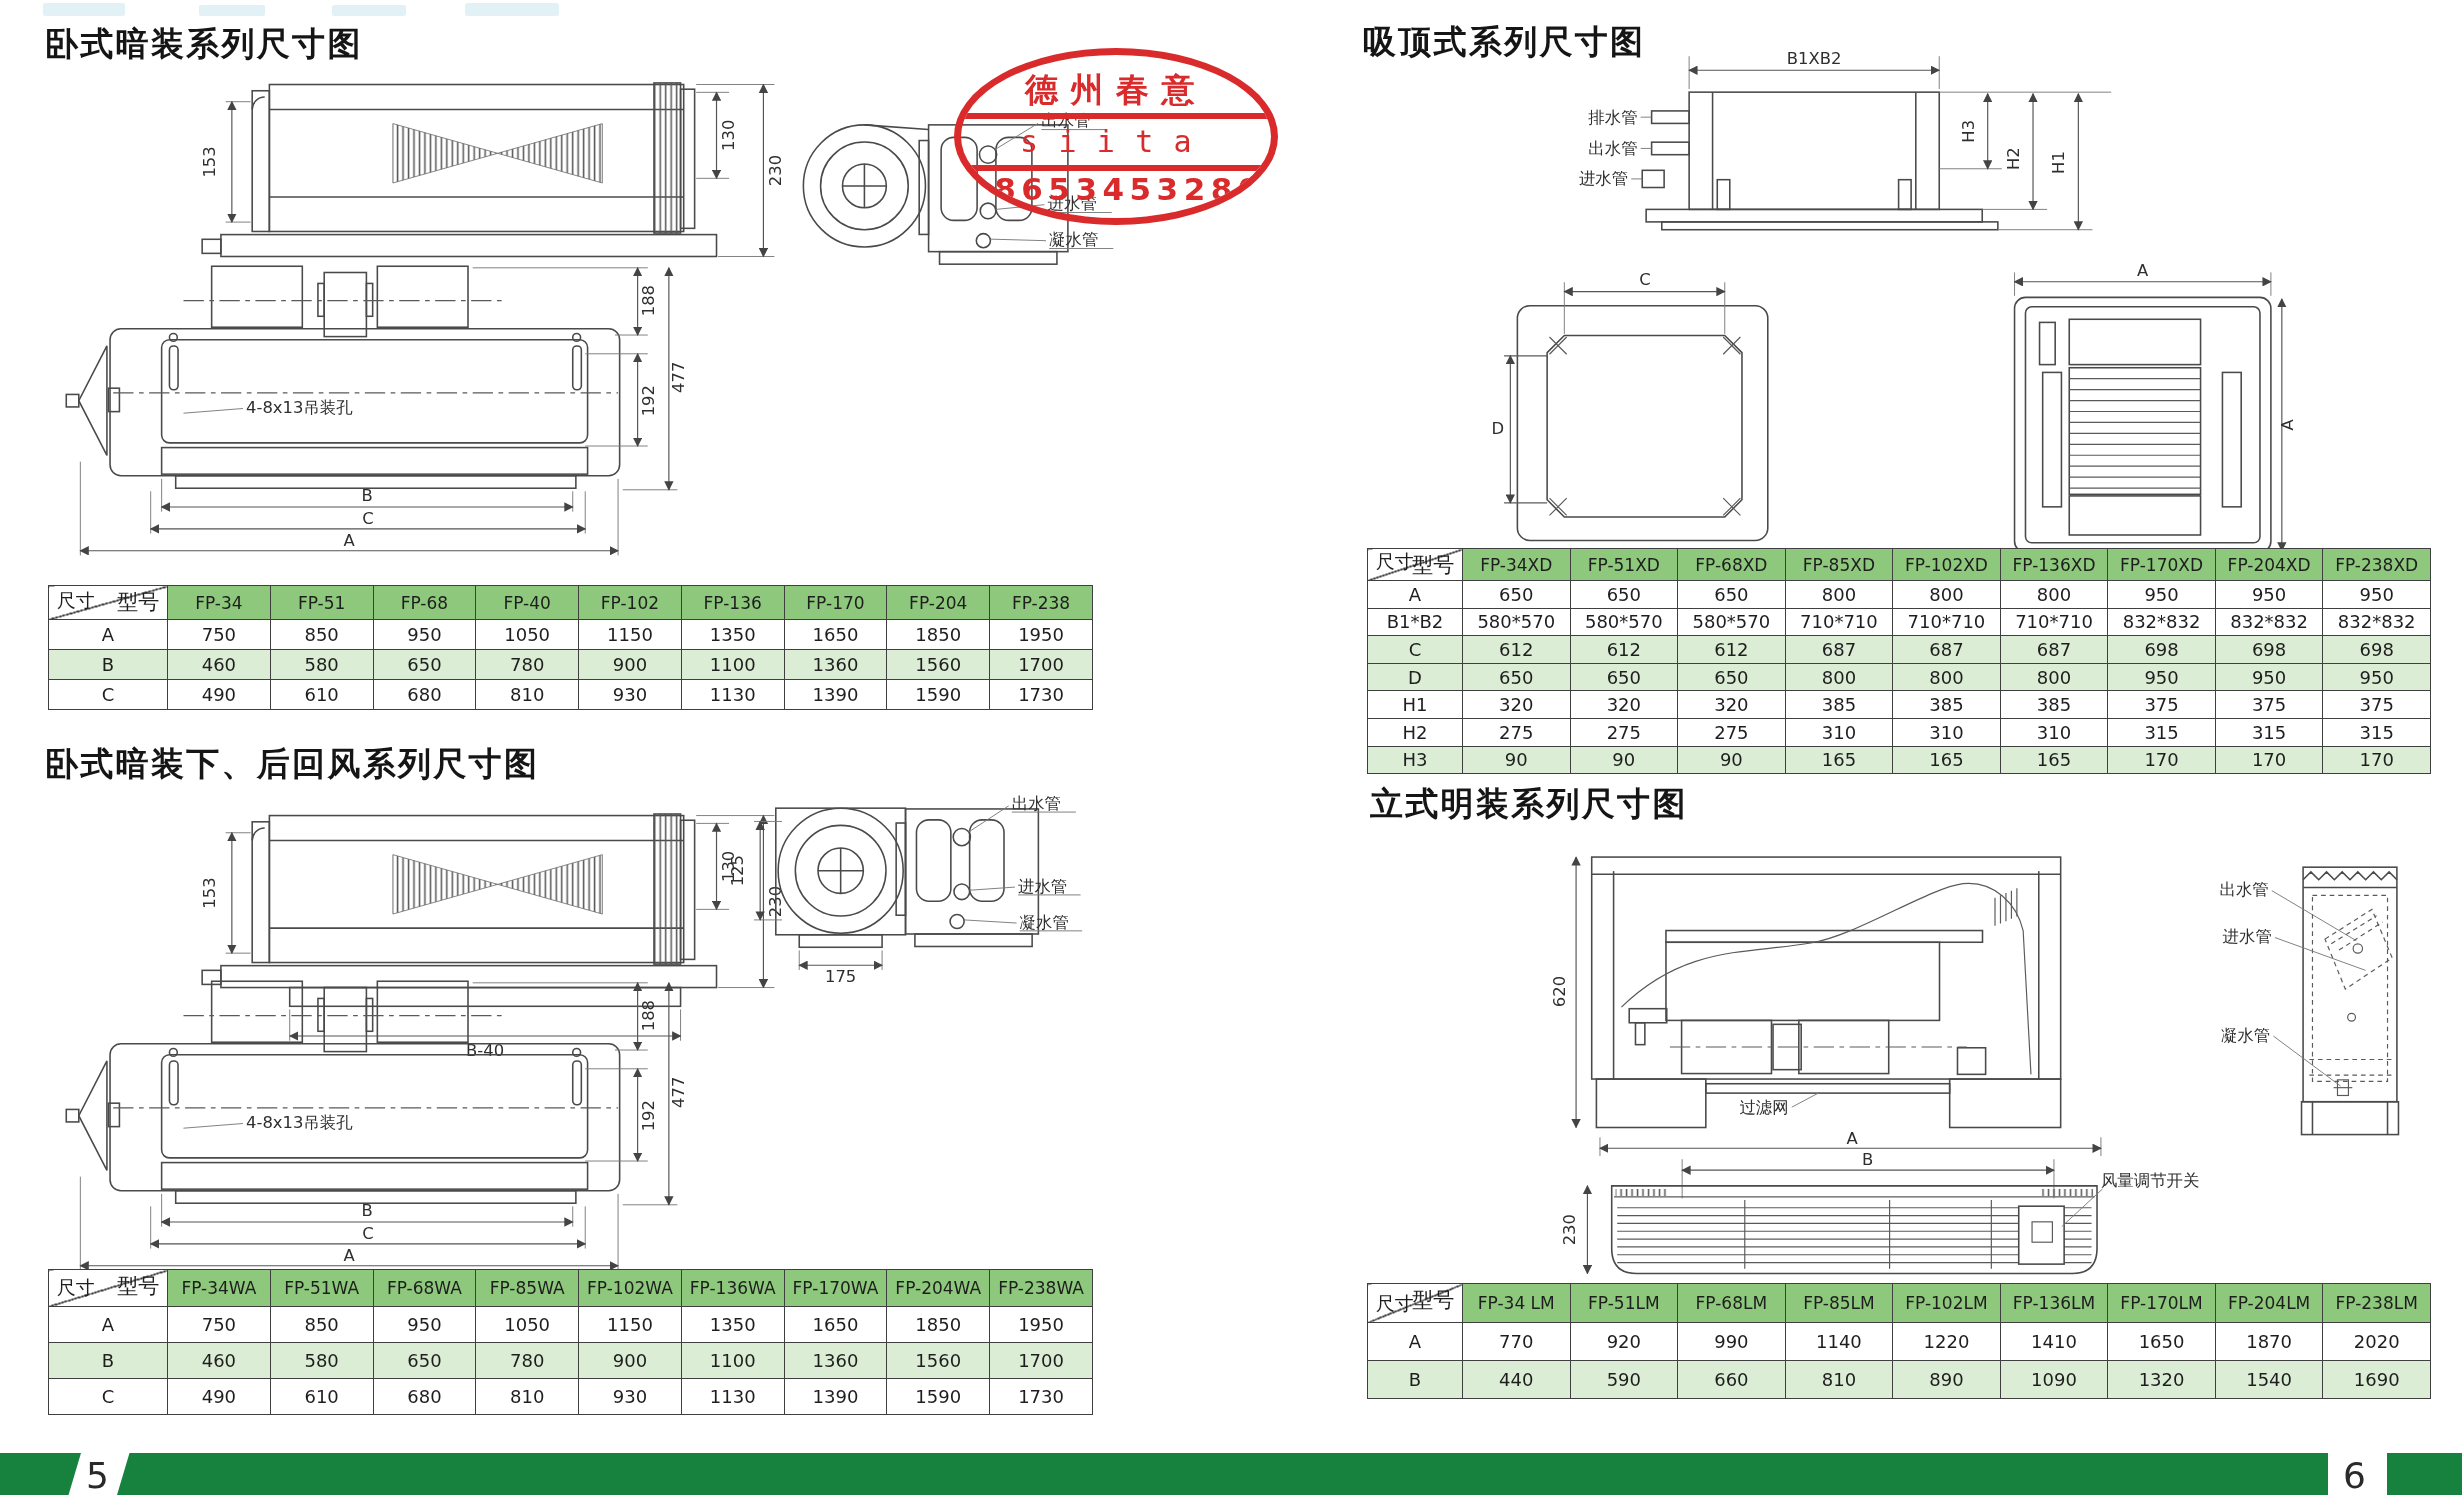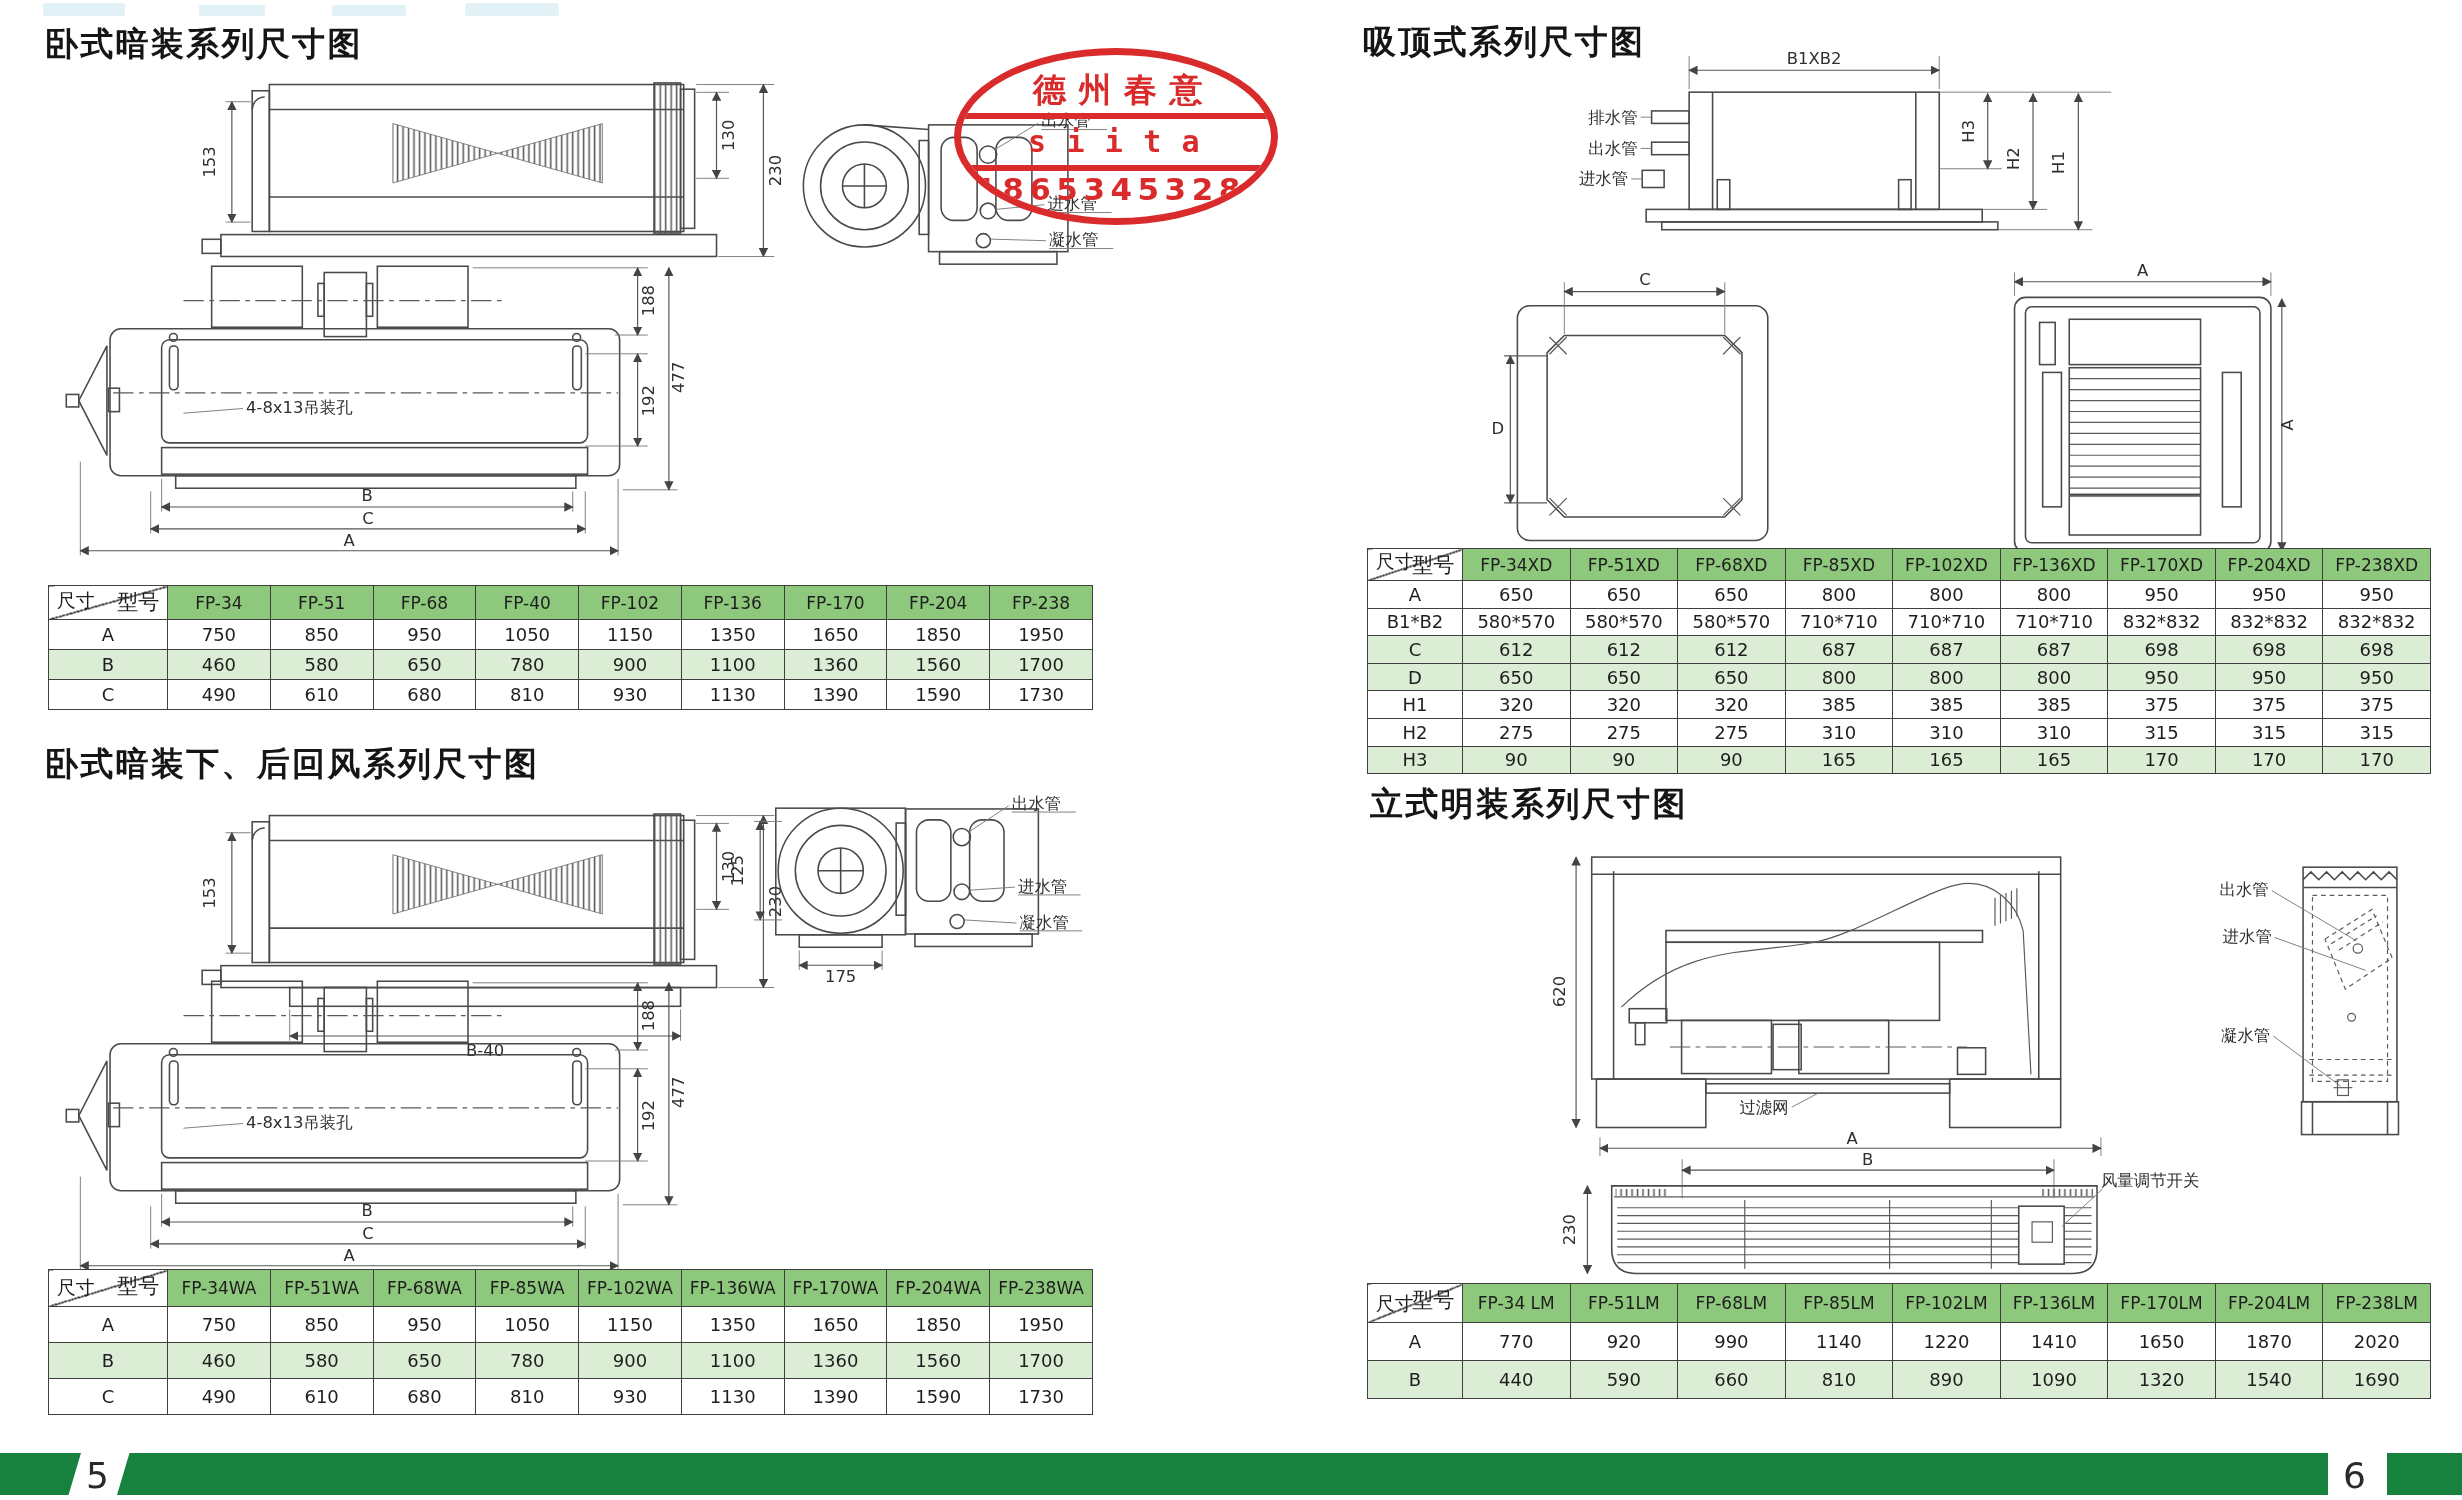--- a/index.html
+++ b/index.html
@@ -27,23 +27,23 @@
   .dim tr.shaded th,.dim tr.shaded td{background:#dcedd5;}
   .dim thead th.corner{background:#fff;position:relative;
     background-image:linear-gradient(to bottom right,transparent calc(50% - 0.8px),#3f3f3f calc(50% - 0.8px),#3f3f3f calc(50% + 0.8px),transparent calc(50% + 0.8px));}
   .corner .ct{position:absolute;top:2.3px;right:7.8px;font-size:21px;}
   .corner .cb{position:absolute;bottom:5px;left:7.8px;font-size:19px;text-align:right;}
 
   
   .stamp{position:absolute;left:954px;top:48px;width:310px;height:163px;border:7.8px solid #d92b2b;
          border-radius:50%;overflow:hidden;z-index:6;}
   .stamp .bar{position:absolute;left:-6%;width:112%;height:6.3px;background:#d92b2b;}
-  .stamp .sline{position:absolute;width:100%;text-align:center;color:#d92b2b;white-space:nowrap;margin-left:8px;}
+  .stamp .sline{position:absolute;width:100%;text-align:center;color:#d92b2b;white-space:nowrap;}
   .stamp .t1{top:12.5px;font-size:33px;font-weight:700;letter-spacing:12.5px;}
-  .stamp .t2{top:69px;font-size:30px;font-weight:700;letter-spacing:20.3px;font-family:"DejaVu Sans Mono","Liberation Mono",monospace;}
+  .stamp .t2{top:69px;font-size:30px;font-weight:400;letter-spacing:20.3px;font-family:"DejaVu Sans Mono","Liberation Mono",monospace;}
   .stamp .t3{top:116px;font-size:31px;font-weight:600;letter-spacing:5.5px;}
 
   
   .fbar{position:absolute;top:1453px;height:42px;background:#17813e;}
   .pnum{position:absolute;top:1455px;font-size:36px;color:#2a2a2a;}
 </style>
 </head>
 <body>
 
 <div class="page">

